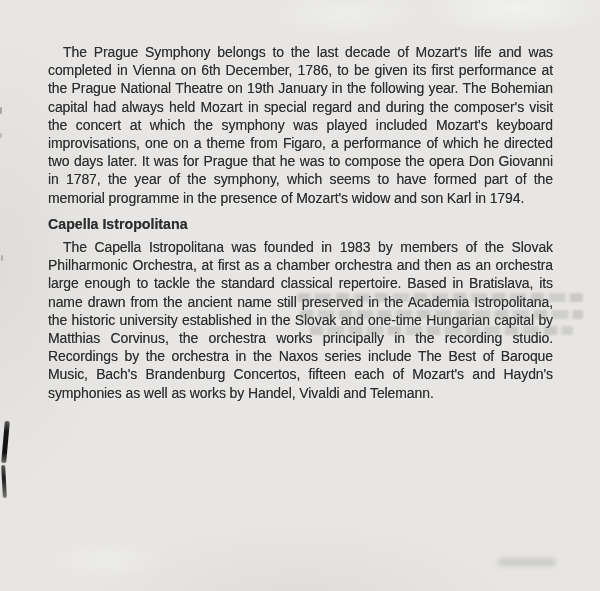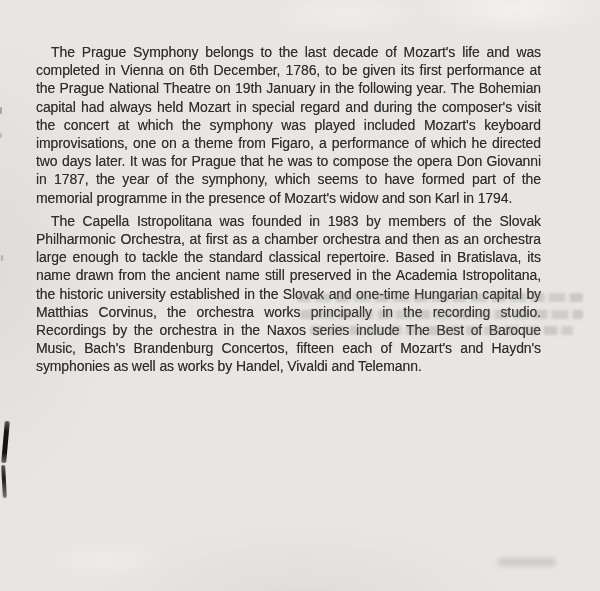--- a/index.html
+++ b/index.html
@@ -17,21 +17,21 @@
       radial-gradient(140px 40px at 515px 8px, rgba(255,255,255,0.45), transparent 70%),
       radial-gradient(120px 35px at 345px 14px, rgba(255,255,255,0.30), transparent 70%),
       radial-gradient(90px 30px at 105px 560px, rgba(255,255,255,0.25), transparent 70%),
       radial-gradient(300px 120px at 50% 103%, rgba(188,186,182,0.22), transparent 70%),
       radial-gradient(160px 320px at 0% 45%, rgba(198,196,193,0.28), transparent 72%),
       #e7e6e4;
     font-family: "Liberation Sans", "DejaVu Sans", sans-serif;
   }
   .content {
     position: absolute;
-    left: 36px;
+    left: 48px;
     top: 43px;
     width: 505px;
     color: #2d2d2d;
     font-size: 14px;
     line-height: 18.2px;
     text-align: justify;
     letter-spacing: -0.1px;
     text-shadow: 0 0 0.5px rgba(45,45,45,0.55);
   }
   .content p {
@@ -98,20 +98,21 @@
     border-radius: 4px;
   }
 </style>
 </head>
 <body>
 
 <div class="page">
 
   <div class="content">
     <p>The Prague Symphony belongs to the last decade of Mozart's life and was completed in Vienna on 6th December, 1786, to be given its first performance at the Prague National Theatre on 19th January in the following year. The Bohemian capital had always held Mozart in special regard and during the composer's visit the concert at which the symphony was played included Mozart's keyboard improvisations, one on a theme from Figaro, a performance of which he directed two days later. It was for Prague that he was to compose the opera Don Giovanni in 1787, the year of the symphony, which seems to have formed part of the memorial programme in the presence of Mozart's widow and son Karl in 1794.</p>
+    <h2>Capella Istropolitana</h2>
     <p>The Capella Istropolitana was founded in 1983 by members of the Slovak Philharmonic Orchestra, at first as a chamber orchestra and then as an orchestra large enough to tackle the standard classical repertoire. Based in Bratislava, its name drawn from the ancient name still preserved in the Academia Istropolitana, the historic university established in the Slovak and one-time Hungarian capital by Matthias Corvinus, the orchestra works principally in the recording studio. Recordings by the orchestra in the Naxos series include The Best of Baroque Music, Bach's Brandenburg Concertos, fifteen each of Mozart's and Haydn's symphonies as well as works by Handel, Vivaldi and Telemann.</p>
   </div>
 
   <div class="ghost">
     <div class="ghost-line g1"></div>
     <div class="ghost-line g2"></div>
     <div class="ghost-line g3"></div>
   </div>
 
   <div class="mark mark-a"></div>

